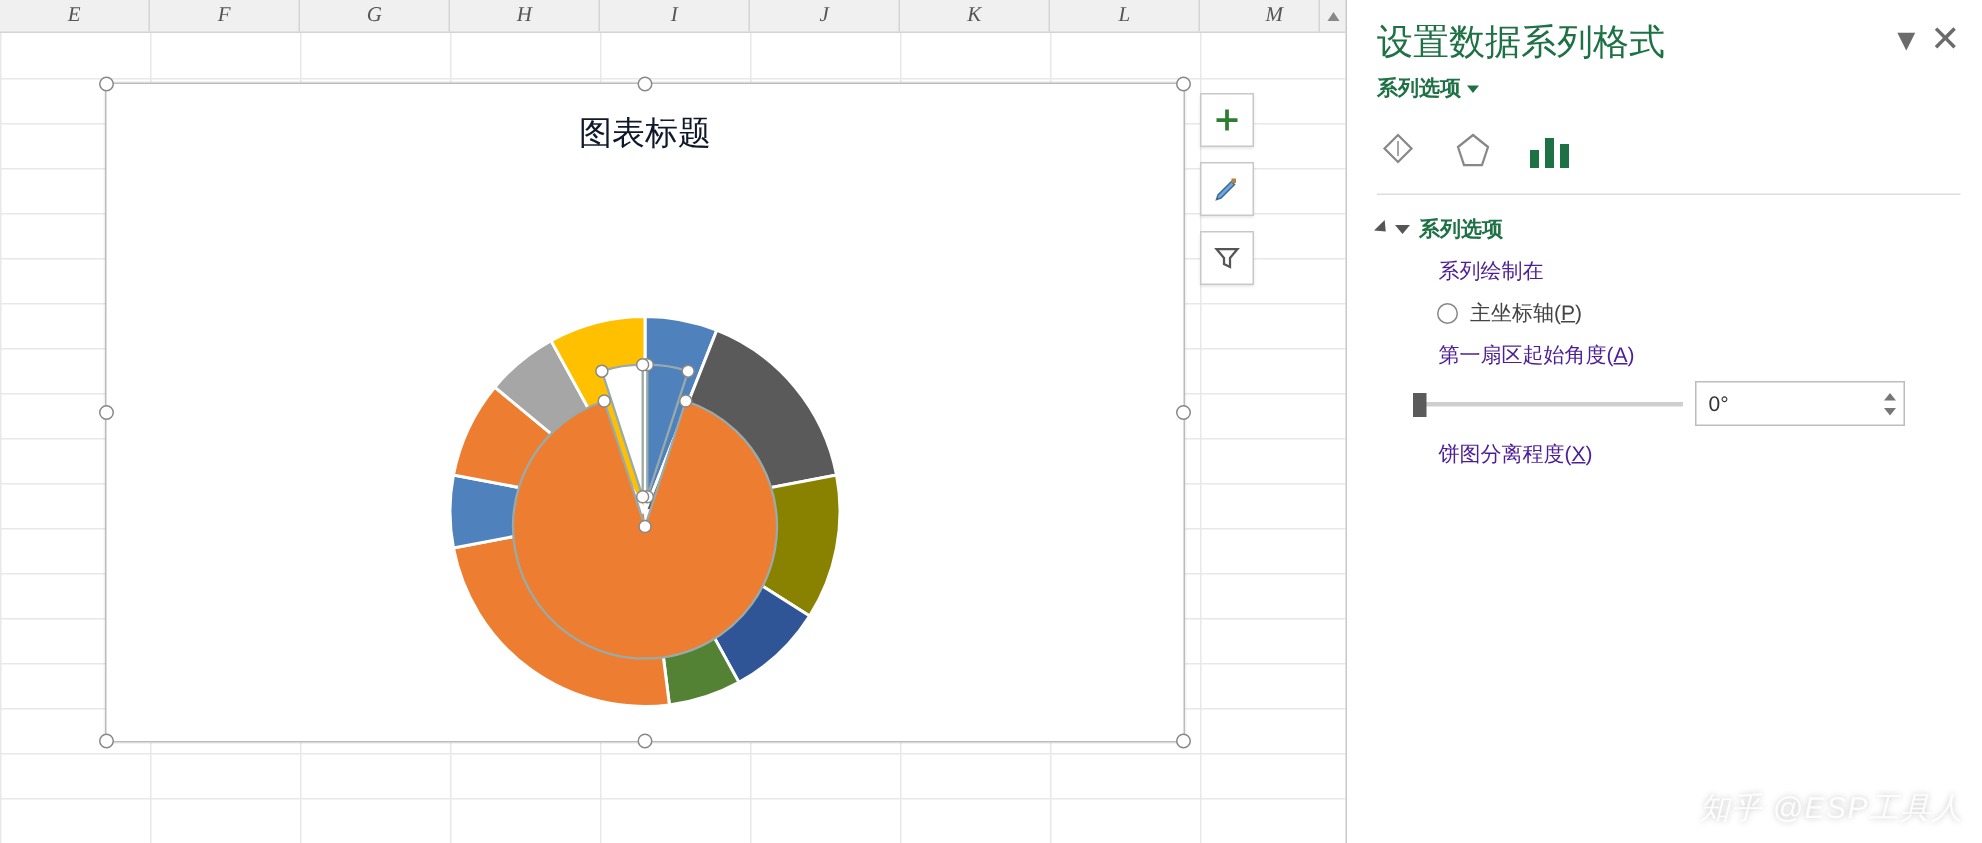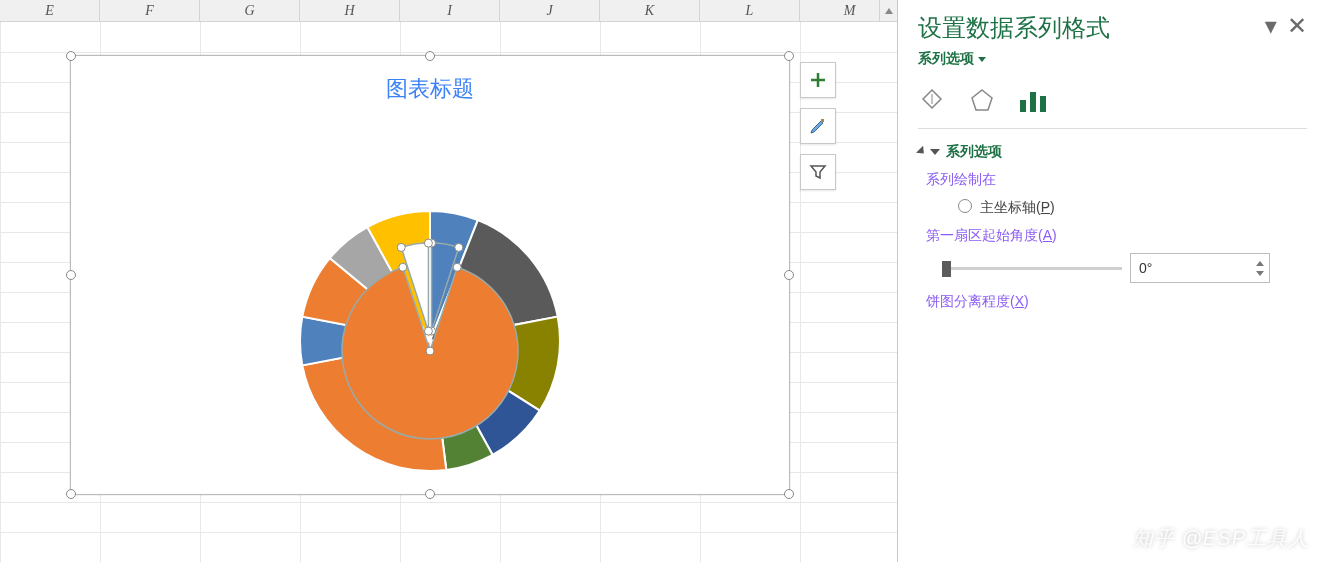--- a/index.html
+++ b/index.html
@@ -12,21 +12,21 @@
   .rows { position: absolute; top: 22px; left: 0; right: 0; bottom: 0; }
   .row-line { position: absolute; left: 0; right: 0; height: 1px; background: #e8e8e8; }
   .col-line { position: absolute; top: 0; bottom: 0; width: 1px; background: #e8e8e8; }
 
   
   .vscroll { position: absolute; right: 0; top: 0; width: 18px; height: 22px; background: #f0f0f0; border-left: 1px solid #d4d4d4; border-bottom: 1px solid #d4d4d4; display: flex; align-items: center; justify-content: center; }
   .vscroll::after { content: ""; border-left: 4px solid transparent; border-right: 4px solid transparent; border-bottom: 6px solid #888; }
 
   
   .chart-object { position: absolute; left: 70px; top: 55px; width: 720px; height: 440px; background: #fff; border: 1px solid #bbb; box-shadow: 0 0 0 1px rgba(0,0,0,.05); }
-  .chart-title { text-align: center; font-size: 22px; color: #3b82f6; margin-top: 18px; font-family: Liberation Sans, sans-serif; }
+  .chart-title { text-align: center; font-size: 22px; color: #0f172a; margin-top: 18px; font-family: Liberation Sans, sans-serif; }
   .chart-canvas { position: absolute; left: 50%; top: 135px; transform: translateX(-50%); }
   .legend { position: absolute; bottom: 18px; left: 0; right: 0; text-align: center; font-size: 14px; color: #444; }
   .legend-item { display: inline-flex; align-items: center; margin: 0 10px; }
   .legend-sw { width: 9px; height: 9px; margin-right: 6px; }
 
   
   .sel-handle { position: absolute; width: 10px; height: 10px; background: #fff; border: 1px solid #888; border-radius: 50%; }
 
   
   .chart-btns { position: absolute; left: 800px; top: 62px; display: flex; flex-direction: column; gap: 10px; }
@@ -42,22 +42,22 @@
 
   .tab-icons { display: flex; gap: 22px; margin-top: 18px; align-items: flex-end; }
   .tab-icon { cursor: pointer; }
   .pane-sep { border: none; border-top: 1px solid #ddd; margin-top: 10px; }
 
   .section-head { margin-top: 14px; display: flex; align-items: center; gap: 6px; color: #1e7145; font-size: 14px; font-weight: bold; }
   .section-head::before { content: ""; border-top: 5px solid transparent; border-bottom: 5px solid transparent; border-left: 0; border-right: 0; width: 0; height: 0; border-left: 6px solid #555; transform: rotate(45deg) translateY(-1px); }
   
   .section-head .tri { width: 0; height: 0; border-left: 5px solid transparent; border-right: 5px solid transparent; border-top: 6px solid #555; }
 
-  .label { color: #8b5cf6; font-size: 14px; margin-top: 10px; margin-left: 8px; }
-  .radio-row { display: flex; gap: 8px; margin-left: 40px; margin-top: 10px; font-size: 14px; color: #444; }
+  .label { color: #4c1d95; font-size: 14px; margin-top: 10px; margin-left: 41px; }
+  .radio-row { display: flex; align-items: center; gap: 8px; margin-left: 40px; margin-top: 10px; font-size: 14px; color: #444; }
   .radio { width: 14px; height: 14px; border: 1px solid #888; border-radius: 50%; display: inline-flex; align-items: center; justify-content: center; }
   .radio.checked::after { content: ""; width: 7px; height: 7px; background: #444; border-radius: 50%; }
 
   .slider-row { display: flex; align-items: center; gap: 8px; margin-left: 24px; margin-top: 8px; }
   .slider { position: relative; width: 180px; height: 20px; }
   .slider-track { position: absolute; top: 9px; left: 0; right: 0; height: 3px; background: #cfcfcf; }
   .slider-thumb { position: absolute; top: 3px; width: 9px; height: 16px; background: #5b5b5b; }
   .num-input { width: 140px; height: 30px; border: 1px solid #bdbdbd; display: flex; align-items: center; justify-content: space-between; padding: 0 2px 0 8px; font-size: 14px; color: #333; }
   .spinner { display: flex; flex-direction: column; }
   .spinner span { width: 14px; height: 10px; display: flex; align-items: center; justify-content: center; }

